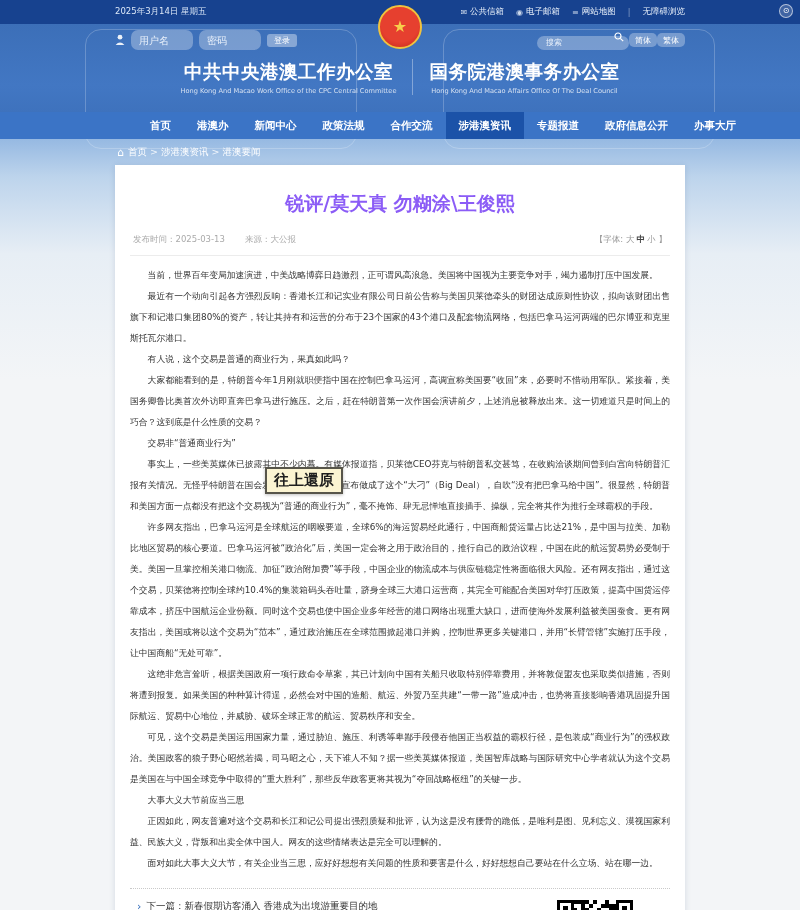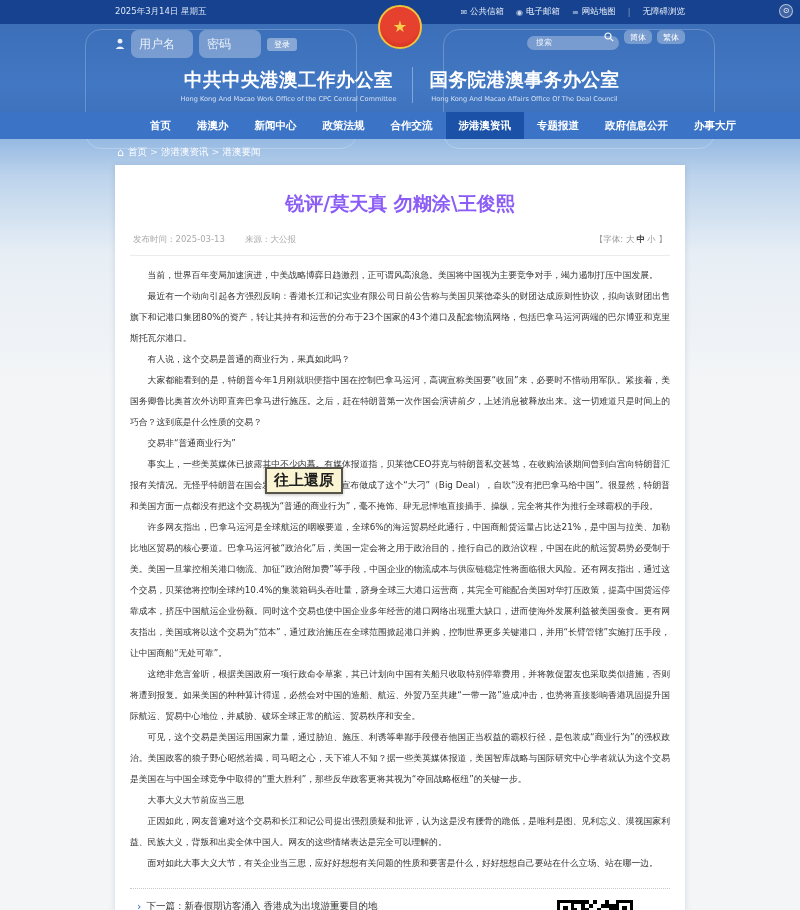--- a/index.html
+++ b/index.html
@@ -28,28 +28,28 @@
   .hdr-panel.left { left:85px; width:272px; }
   .hdr-panel.right { right:85px; width:272px; }
   .emblem { position:absolute; left:50%; top:-19px; transform:translateX(-50%); width:44px; height:44px;
     border-radius:50%; background:radial-gradient(circle at 50% 40%,#e6402f 0 60%,#bf2418 100%);
     border:2px solid #f0c23e; z-index:6; display:flex; align-items:center; justify-content:center; }
   .emblem-star { color:#f7cf4b; font-size:16px; line-height:1; }
 
   .header-row { width:570px; margin:0 auto; padding-top:6px; display:flex; justify-content:space-between; position:relative; z-index:3; }
   .login-group { display:flex; align-items:center; gap:6px; }
   .person-icon { width:10px; height:12px; display:inline-block; }
-  .pill-input { width:62px; height:28px; border-radius:7px; border:none; outline:none;
-    background:rgba(255,255,255,.30); color:#fff; font-size:12px; padding:0 8px;
+  .pill-input { width:62px; height:20px; border-radius:7px; border:none; outline:none;
+    background:rgba(255,255,255,.30); color:#fff; font-size:10px; padding:0 8px;
     font-family:"DejaVu Sans","Liberation Sans",sans-serif; }
   .pill-input::placeholder { color:#eaf1fb; }
   .login-btn { height:13px; border:none; border-radius:3px; background:rgba(255,255,255,.38);
     color:#fff; font-size:8px; padding:0 7px; cursor:pointer;
     font-family:"DejaVu Sans","Liberation Sans",sans-serif; }
-  .search-group { display:flex; gap:5px; }
+  .search-group { display:flex; align-items:center; }
   .search-box { position:relative; }
   .search-input { width:92px; height:14px; border-radius:8px; border:none; outline:none;
     background:rgba(255,255,255,.30); color:#fff; font-size:8px; padding:0 18px 0 9px;
     font-family:"DejaVu Sans","Liberation Sans",sans-serif; }
   .search-input::placeholder { color:#eaf1fb; }
   .mag-icon { position:absolute; right:5px; top:2px; width:10px; height:10px; cursor:pointer; }
   .lang-btn { height:14px; border:none; border-radius:5px; background:rgba(255,255,255,.30);
     color:#fff; font-size:8px; padding:0 6px; cursor:pointer;
     font-family:"DejaVu Sans","Liberation Sans",sans-serif; }
 

